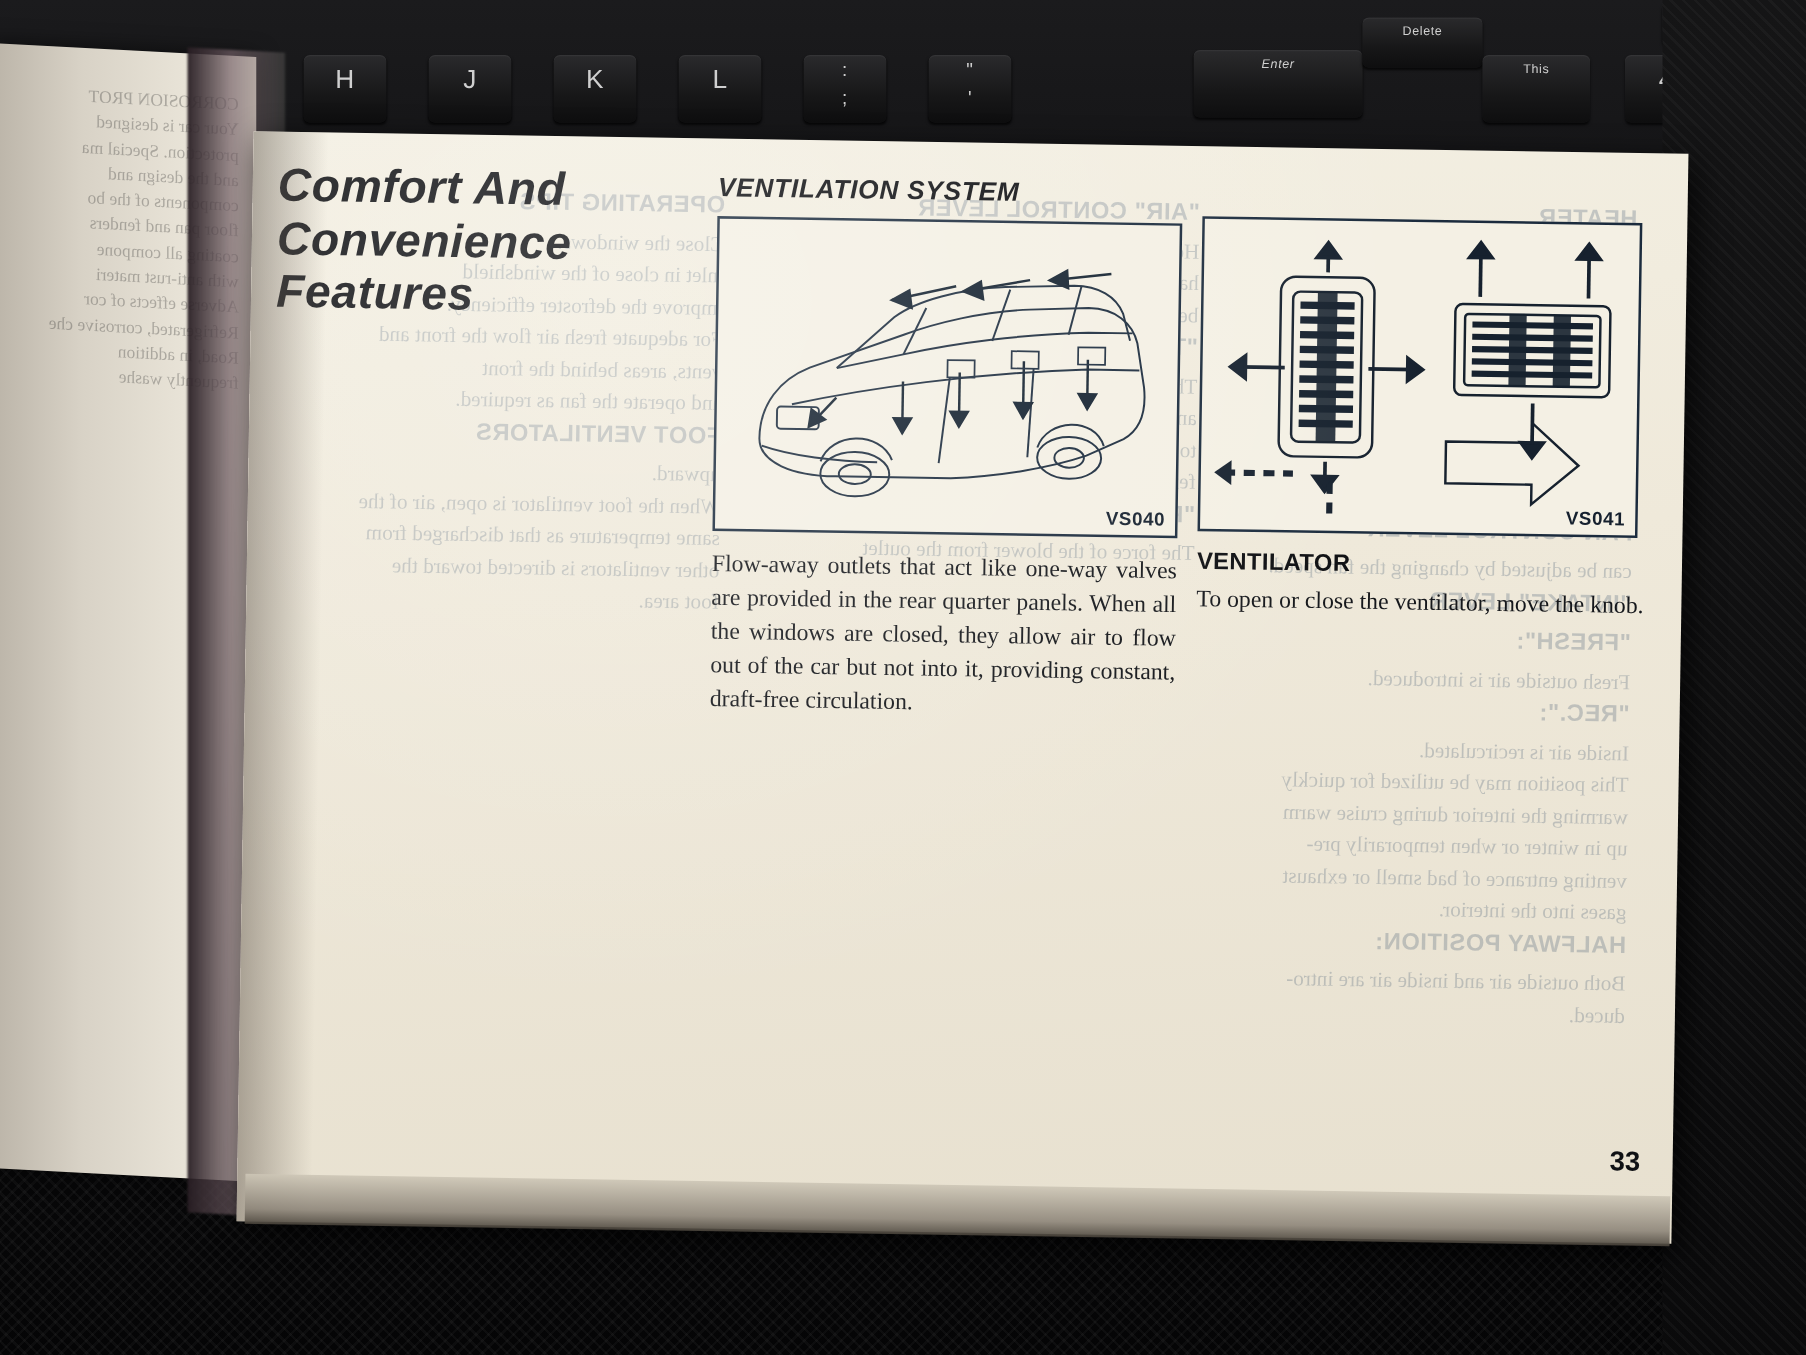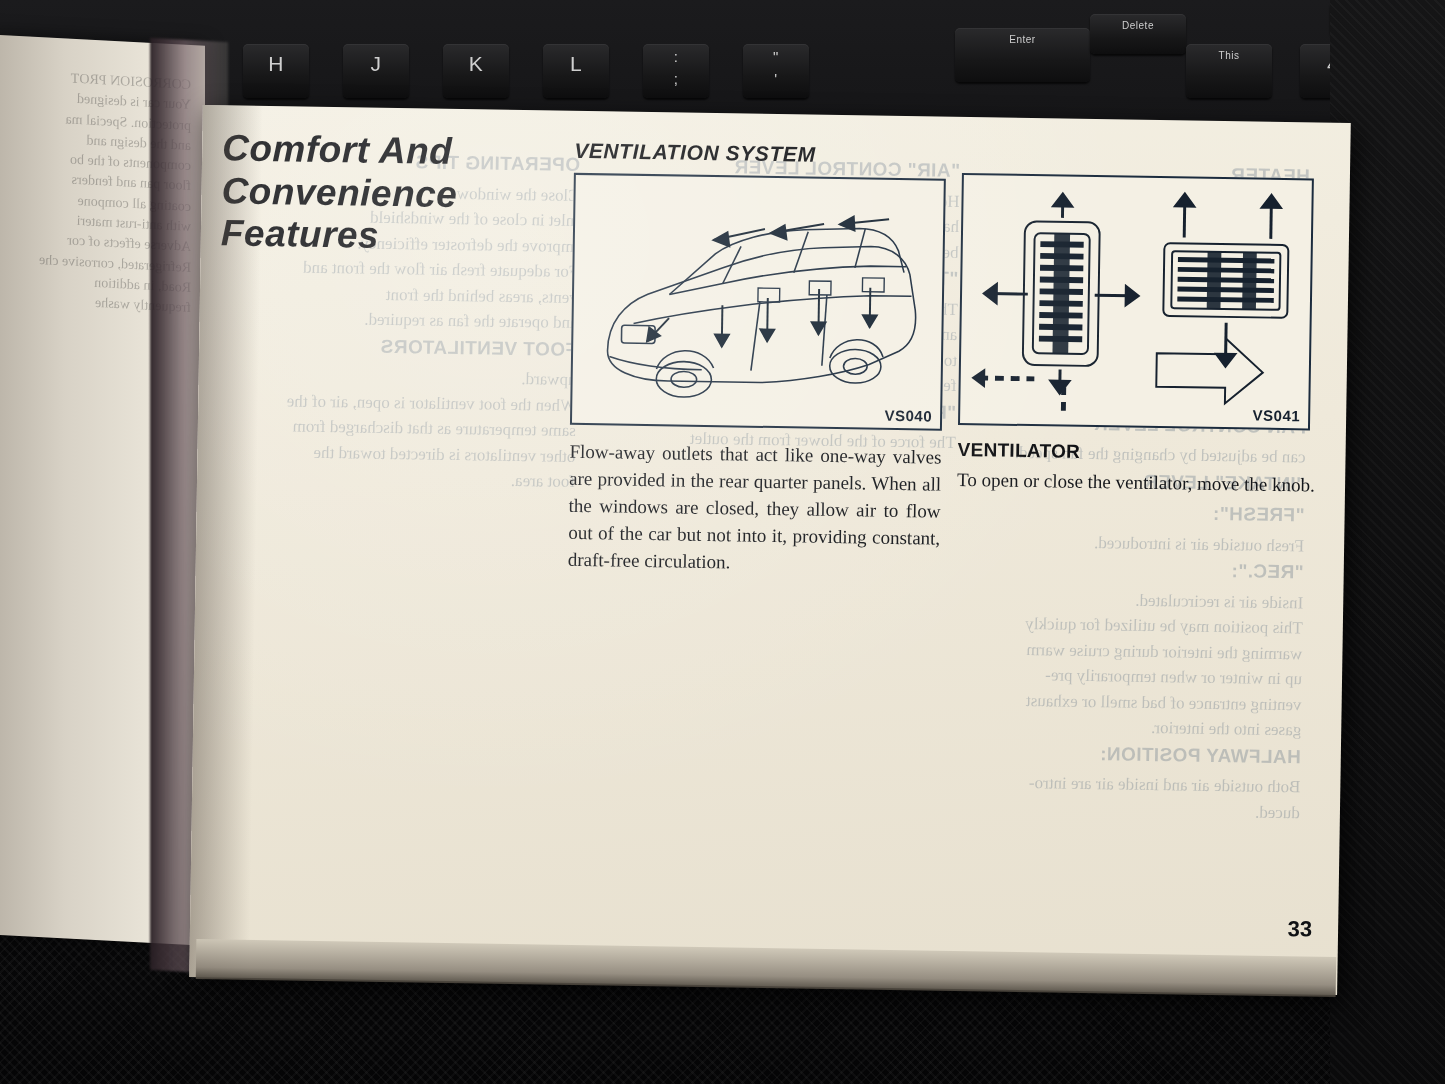--- a/index.html
+++ b/index.html
@@ -278,21 +278,21 @@
         <span>L</span>
       </div>
       <div class="kb-key kb-dual" style="left: 643px; top: 44px; width: 66px; height: 54px;">
         <span class="up">:</span>
         <span class="low">;</span>
       </div>
       <div class="kb-key kb-dual" style="left: 743px; top: 44px; width: 66px; height: 54px;">
         <span class="up">"</span>
         <span class="low">'</span>
       </div>
-      <div class="kb-key kb-small" style="left: 955px; top: 28px; width: 135px; height: 54px;">
+      <div class="kb-key kb-small" style="left: 955px; top: 40px; width: 135px; height: 54px; font-style: italic;">
         <span>Enter</span>
       </div>
       <div class="kb-key kb-small" style="left: 1090px; top: 14px; width: 96px; height: 40px;">
         <span>Delete</span>
       </div>
       <div class="kb-key kb-small" style="left: 1186px; top: 44px; width: 86px; height: 54px;">
         <span>This</span>
       </div>
       <div class="kb-key kb-small" style="left: 1330px; top: 2px; width: 86px; height: 34px;">
         <span>Home</span>

